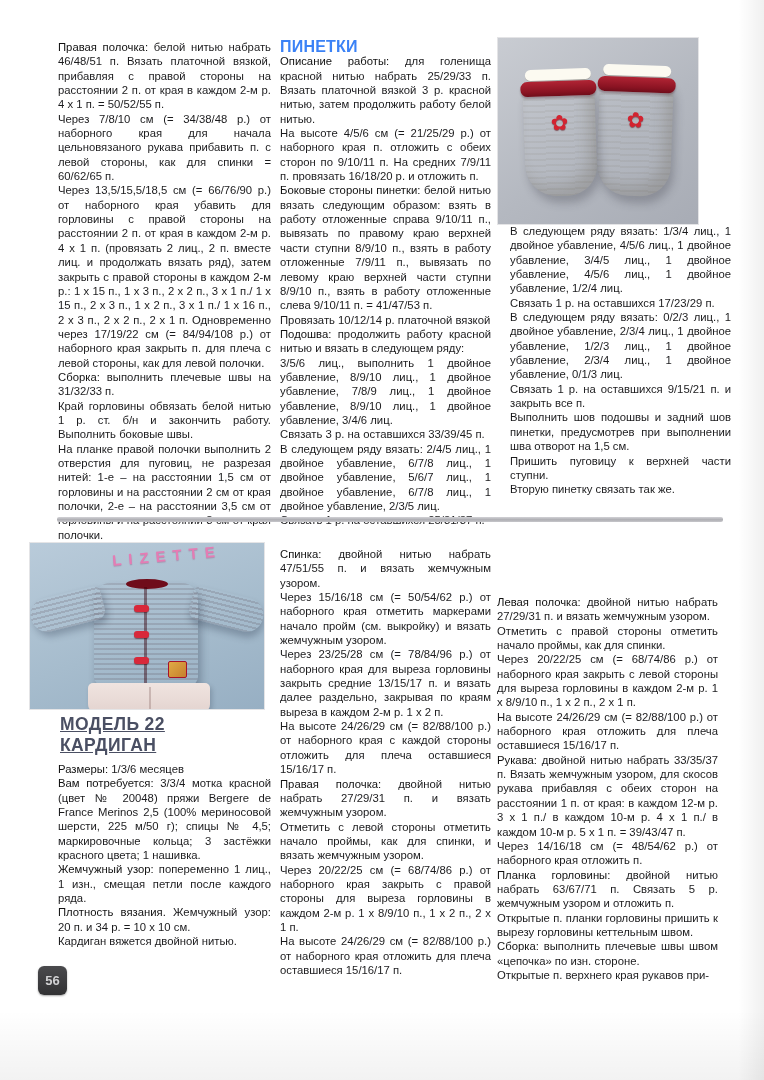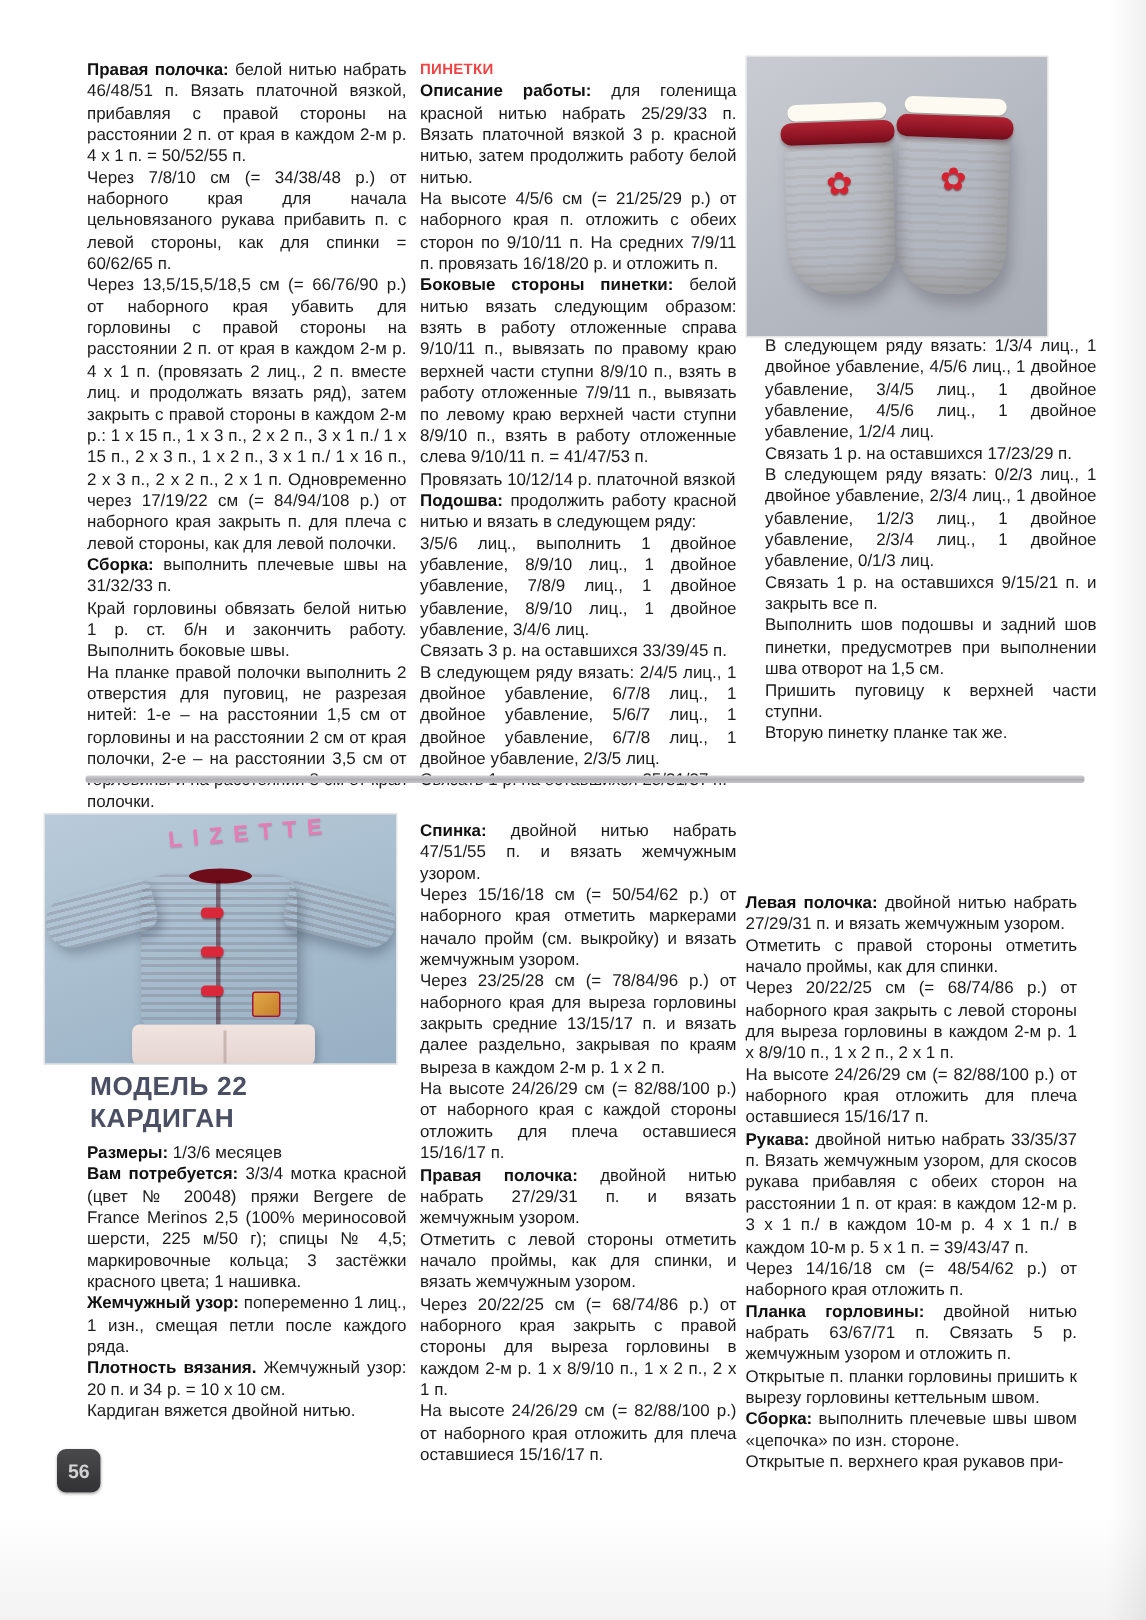--- a/index.html
+++ b/index.html
@@ -9,26 +9,26 @@
     font-family:"Liberation Sans","DejaVu Sans",sans-serif;
   }
   .page{position:absolute;inset:0;background:#fff;}
   .edge-right{position:absolute;top:0;right:0;width:26px;height:1080px;
     background:linear-gradient(to right,rgba(0,0,0,0),rgba(0,0,0,0.06));}
   .edge-bottom{position:absolute;left:0;bottom:0;width:764px;height:70px;
     background:linear-gradient(to bottom,rgba(0,0,0,0),rgba(0,0,0,0.05));}
 
   .col{position:absolute;font-size:11.3px;line-height:14.35px;color:#1b1b1d;text-align:justify;}
   .col p{margin:0;}
-  .col b{font-weight:bold;color:#111;}
+  .col b{font-weight:normal;color:#111;}
 
-  .section-heading{font-weight:bold;font-size:10px;letter-spacing:.2px;color:#ef4444;margin:0 0 1px 0;}
+  .section-heading{font-weight:bold;font-size:16px;letter-spacing:.2px;color:#3b82f6;margin:0 0 1px 0;}
 
   .model-heading{position:absolute;left:60px;top:714px;width:212px;
-    font-weight:bold;font-size:17.5px;line-height:21px;color:#4a4f63;letter-spacing:.4px;}
+    font-weight:bold;font-size:17.5px;line-height:21px;color:#4a4f63;letter-spacing:.4px;text-decoration:underline;}
 
   .divider{position:absolute;left:57px;top:517px;width:666px;height:5px;border-radius:2px;
     background:linear-gradient(180deg,#d2d2d6 0%,#aeaeb3 55%,#c7c7cb 100%);}
 
   
   .photo-booties{position:absolute;left:498px;top:38px;width:200px;height:186px;overflow:hidden;
     background:linear-gradient(145deg,#c9ccd2 0%,#b4b8c0 55%,#a8acb5 100%);
     box-shadow:0 0 0 1px #e4e4e6;}
   .bootie{position:absolute;
     background:linear-gradient(180deg,#f7f3e6 0%,#efe9d5 55%,#e4dcc3 100%);
@@ -124,21 +124,21 @@
     </div>
   </div>
 
   <div class="col" style="left:497px;top:224px;width:221px;margin-left:13px;">
       <p>В следующем ряду вязать: 1/3/4 лиц., 1 двойное убавление, 4/5/6 лиц., 1 двойное убавление, 3/4/5 лиц., 1 двойное убавление, 4/5/6 лиц., 1 двойное убавление, 1/2/4 лиц.</p>
       <p>Связать 1 р. на оставшихся 17/23/29 п.</p>
       <p>В следующем ряду вязать: 0/2/3 лиц., 1 двойное убавление, 2/3/4 лиц., 1 двойное убавление, 1/2/3 лиц., 1 двойное убавление, 2/3/4 лиц., 1 двойное убавление, 0/1/3 лиц.</p>
       <p>Связать 1 р. на оставшихся 9/15/21 п. и закрыть все п.</p>
       <p>Выполнить шов подошвы и задний шов пинетки, предусмотрев при выполнении шва отворот на 1,5 см.</p>
       <p>Пришить пуговицу к верхней части ступни.</p>
-      <p>Вторую пинетку планке так же.</p>
+      <p>Вторую пинетку связать так же.</p>
     </div>
 
   <div class="divider"></div>
 
   <div class="photo-cardigan">
     <div class="garland">LIZETTE</div>
     <div class="sleeve sleeve-left"></div>
     <div class="sleeve sleeve-right"></div>
     <div class="card-body"></div>
     <div class="collar"></div>

